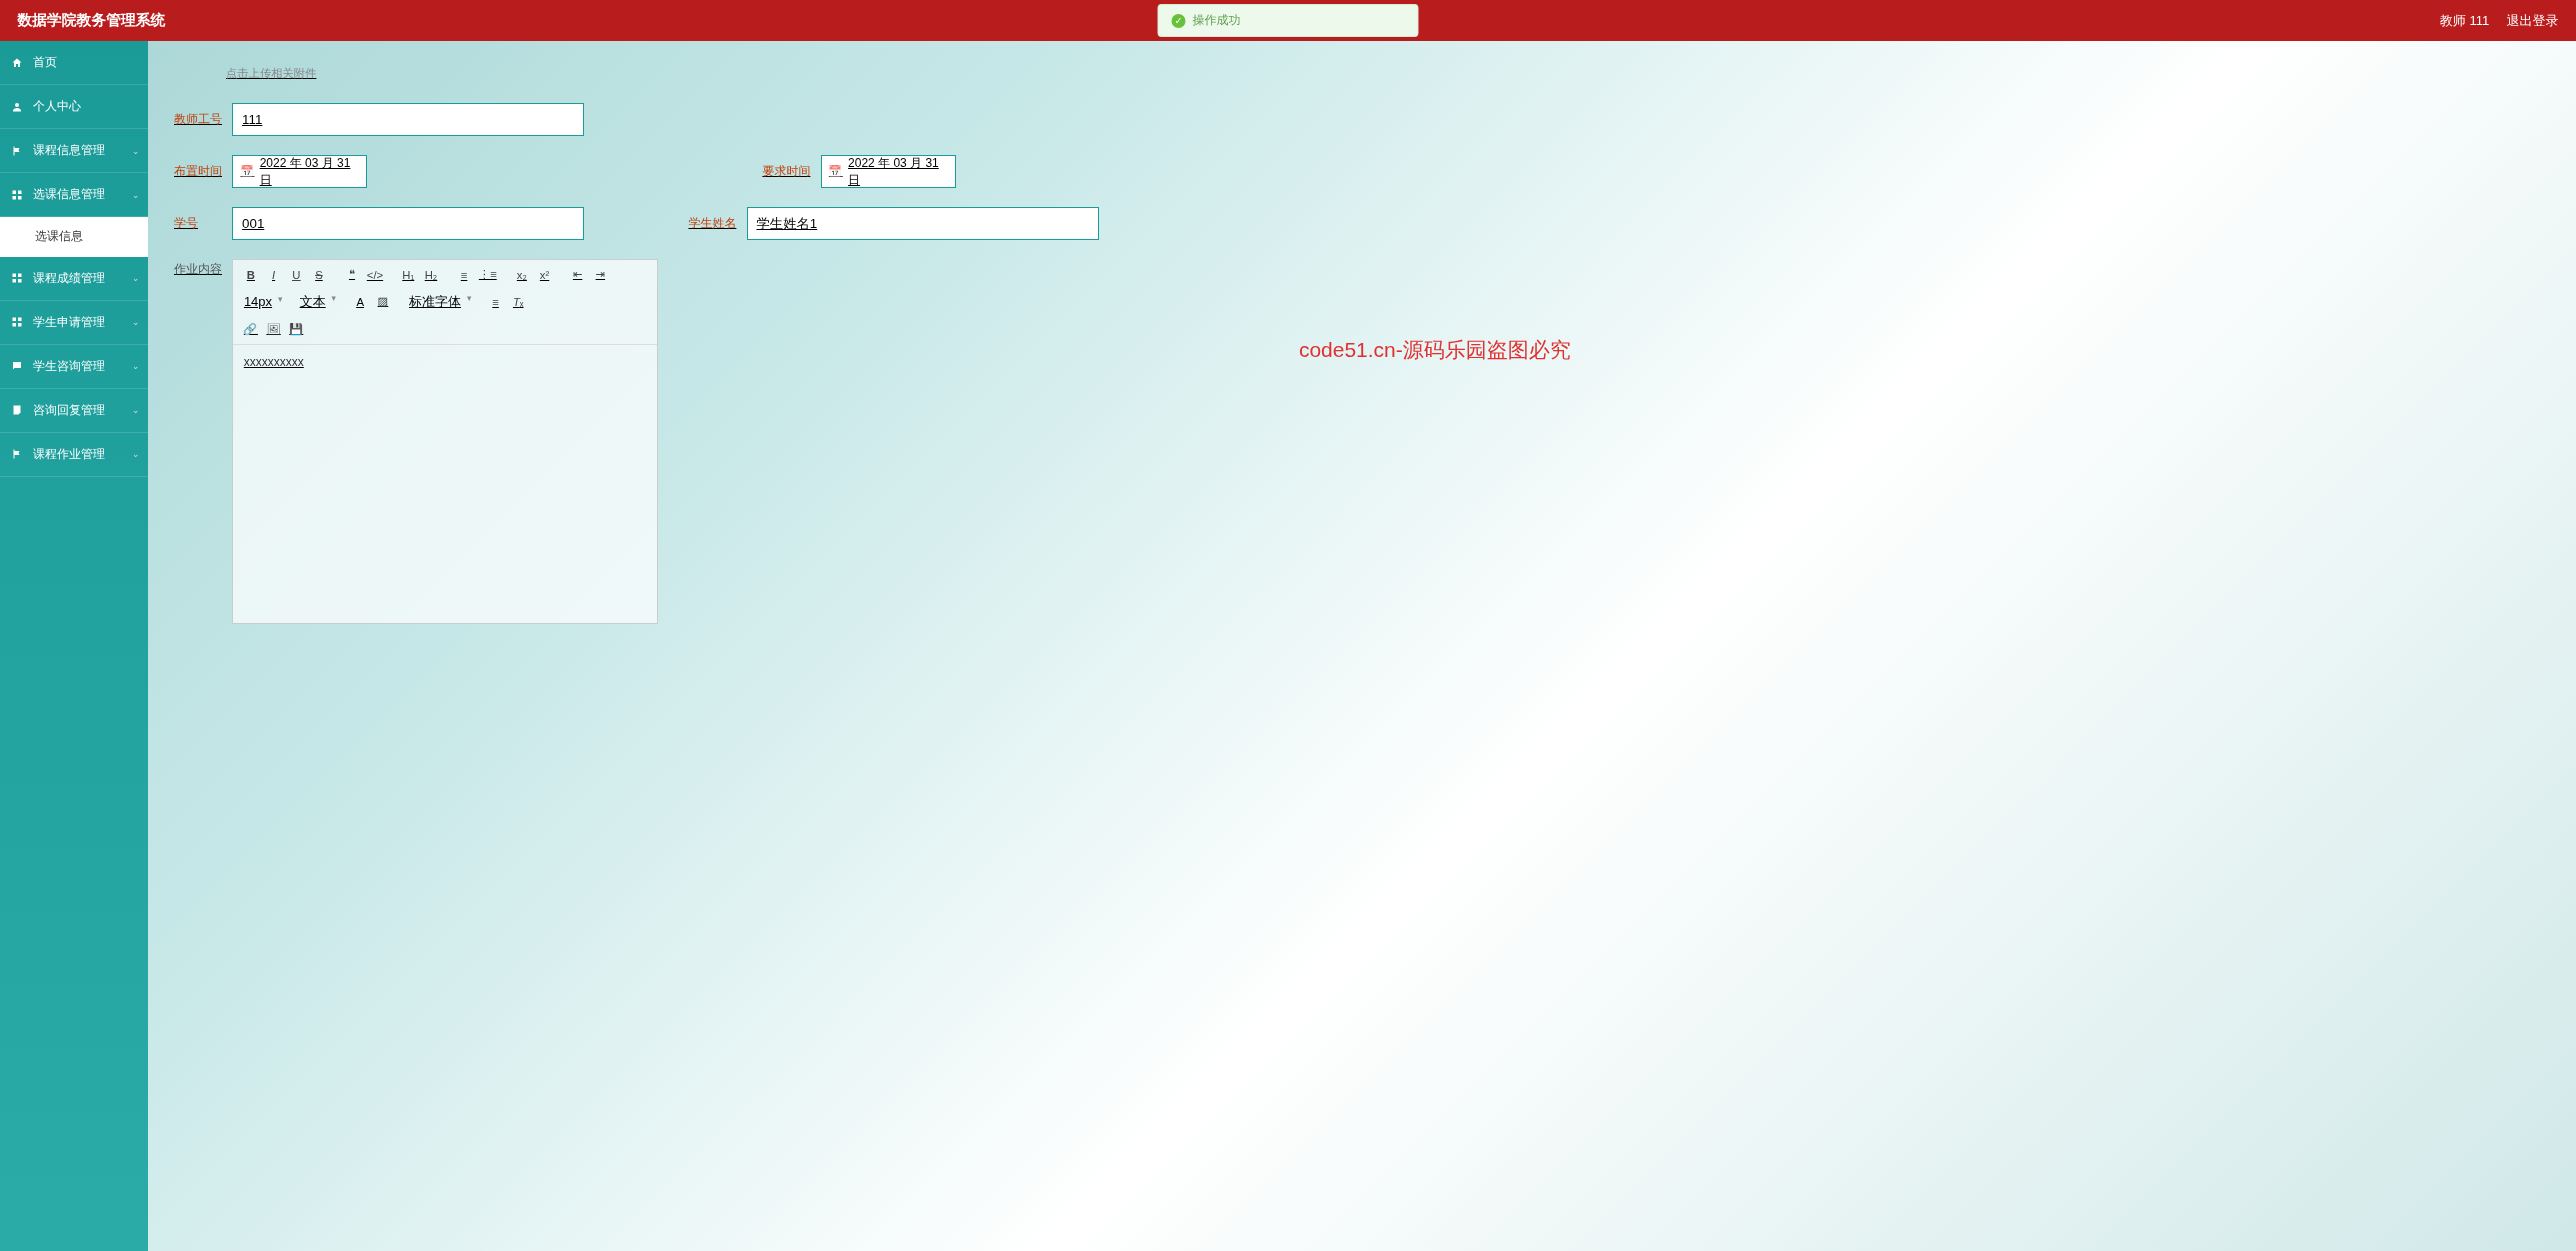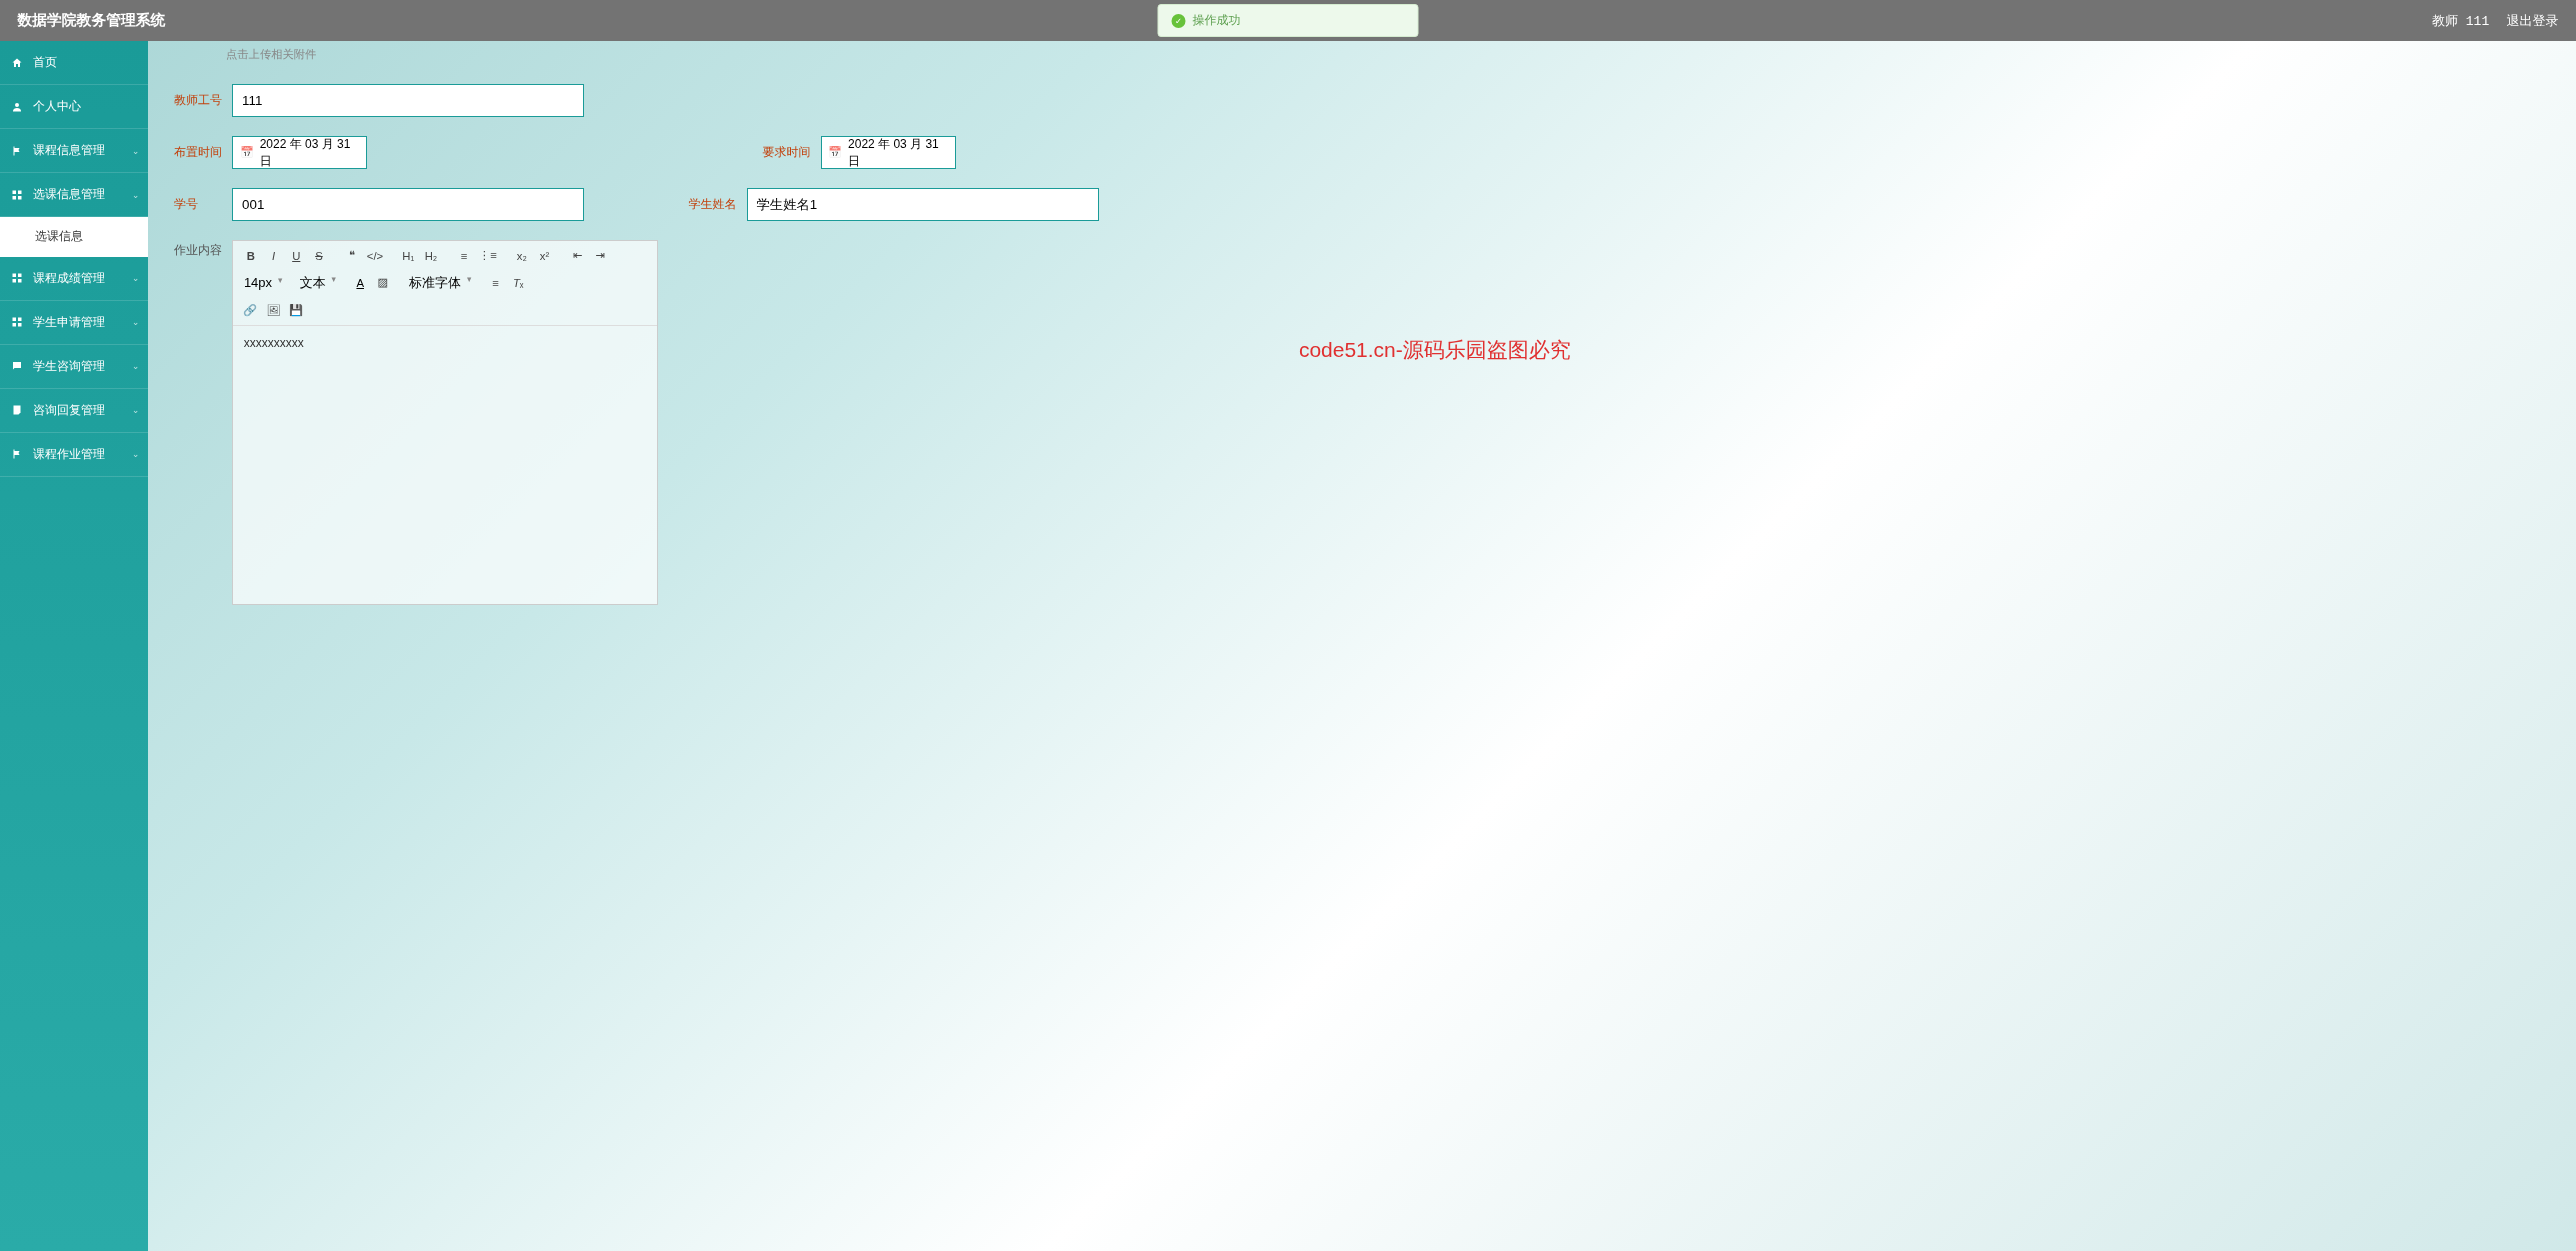--- a/index.html
+++ b/index.html
@@ -4,29 +4,28 @@
   <style>
     * { margin: 0; padding: 0; box-sizing: border-box; }
     body {
       font-family: "Microsoft YaHei", Arial, sans-serif;
       font-size: 12px;
       background: linear-gradient(135deg, #a8d5d5 0%, #c8e8e8 30%, #ffffff 60%, #d0e8e8 100%);
       min-height: 100vh;
       overflow: hidden;
     }
     .header {
-      background: #737373;
+      background: #b91c1c;
       height: 41px;
       display: flex;
       align-items: center;
       justify-content: space-between;
       padding: 0 17.4px;
       color: #fff;
       position: relative;
-      font-family: Liberation Mono, monospace;
     }
     .header-title { font-size: 14.8px; font-weight: bold; }
     .header-right { display: flex; gap: 17.4px; font-size: 13px; }
     .header-right span { cursor: pointer; }
     .toast {
       position: absolute;
       left: 50%;
       transform: translateX(-50%);
       top: 4.3px;
       background: #edf9eb;
@@ -74,23 +73,24 @@
       opacity: 0.7;
     }
     .submenu-item {
       background: #fff;
       color: #333;
       padding: 11.3px 10.4px 11.3px 35px;
       cursor: pointer;
     }
     .main {
       flex: 1;
-      padding: 6px 26px;
+      padding: 25px 26px;
       overflow-y: auto;
       position: relative;
+      text-decoration: underline;
     }
     .upload-hint {
       color: #888;
       font-size: 11.3px;
       margin-bottom: 22px;
       margin-left: 52px;
     }
     .form-row {
       display: flex;
       gap: 52px;

